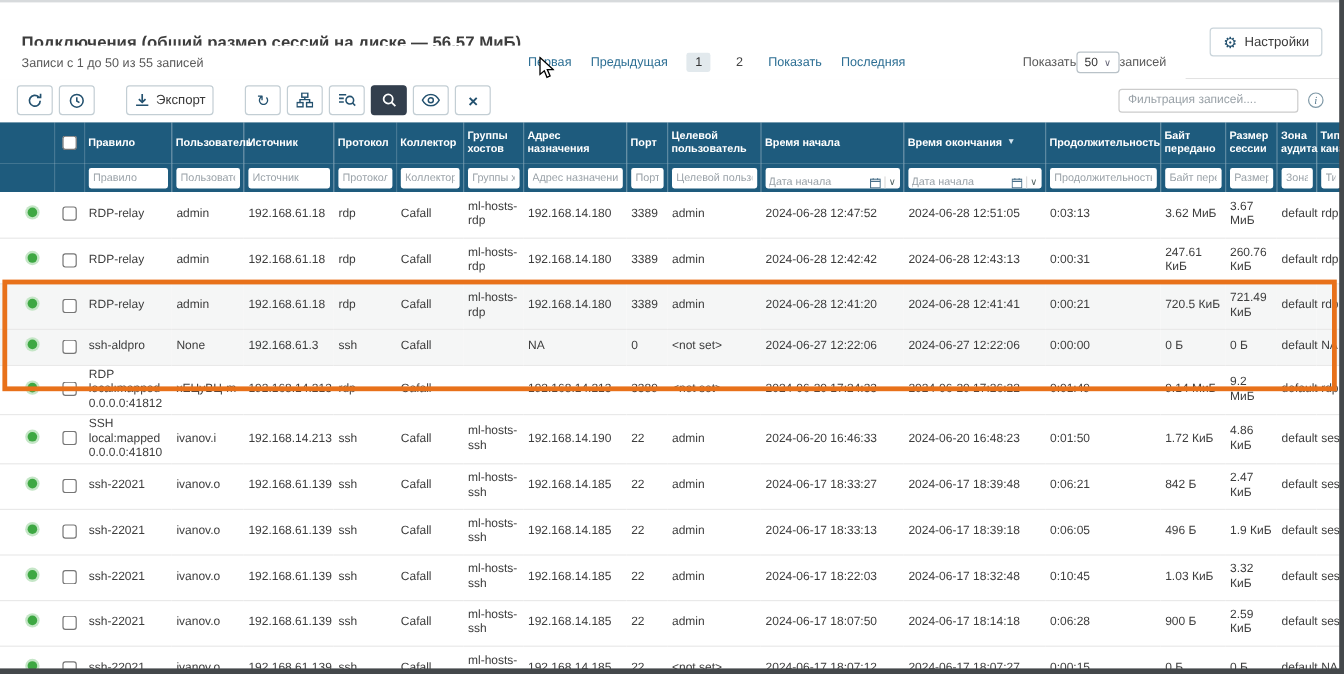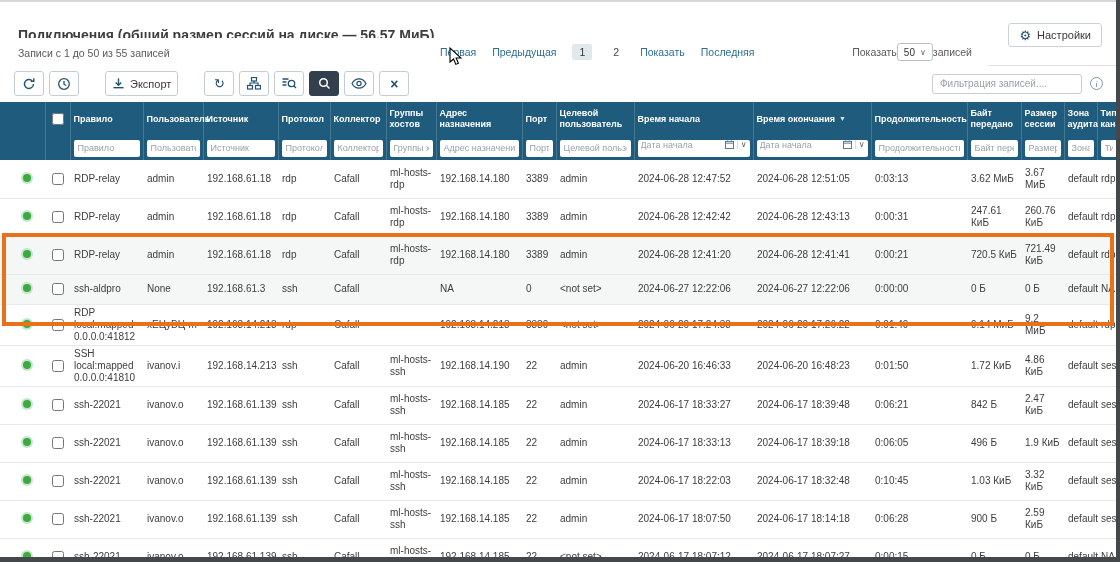--- a/index.html
+++ b/index.html
@@ -40,21 +40,21 @@
   input::placeholder{color:#9aa2a8}
   .info{position:absolute;right:13px;top:11px;width:13px;height:13px;border:1px solid #7e98a6;border-radius:50%;color:#5b7d91;font-size:9px;display:flex;align-items:center;justify-content:center;font-style:italic;font-family:"Liberation Serif",serif;cursor:pointer}
 
   
   table{position:absolute;left:0;top:102px;width:1120px;border-collapse:collapse;table-layout:fixed}
   thead th{background:#1e5b7d;color:#fff;font-size:9px;font-weight:bold;text-align:left;padding:3px 3px;vertical-align:middle;border-right:1px solid rgba(255,255,255,.18);line-height:1.2}
   tr.head-labels th{height:34px}
   tr.head-filters th{height:24px;padding:2px 3px}
   tr.head-filters input{width:100%;height:17px;border:0;border-radius:2px;font-size:9px;padding:0 4px;color:#444;outline:none;font-family:inherit}
   .sort{font-size:7px;margin-left:4px;color:#d6e6f0;vertical-align:middle}
-  .datebox{display:flex;align-items:flex-start;background:#fff;border-radius:2px;height:17px;padding:0 3px;gap:3px;cursor:pointer}
+  .datebox{display:flex;align-items:flex-end;background:#fff;border-radius:2px;height:17px;padding:0 3px;gap:3px;cursor:pointer}
   .datebox .dtxt{color:#9aa2a8;font-size:9px;font-weight:normal;flex:1;overflow:hidden;white-space:nowrap}
   .datebox .dchev{color:#566;font-size:8px;border-left:1px solid #ddd;padding-left:3px;font-weight:normal}
   tbody tr{height:38px;background:#fff}
   tbody tr.short{height:30px}
   tbody tr.shaded{background:#f5f6f6}
   tbody td{font-size:10px;color:#3d3d3d;padding:2px 4px;border-bottom:1px solid #e9e9e9;vertical-align:middle;line-height:1.2}
   td.c-status,th.c-status{text-align:center;padding-left:12px}
   td.c-check,th.c-check{text-align:center}
   input[type=checkbox]{width:12px;height:12px;margin:0;vertical-align:middle;cursor:pointer}
   .dot{display:inline-block;width:8px;height:8px;border-radius:50%;background:#3ea843;box-shadow:0 0 0 2px #c5e6c7}

